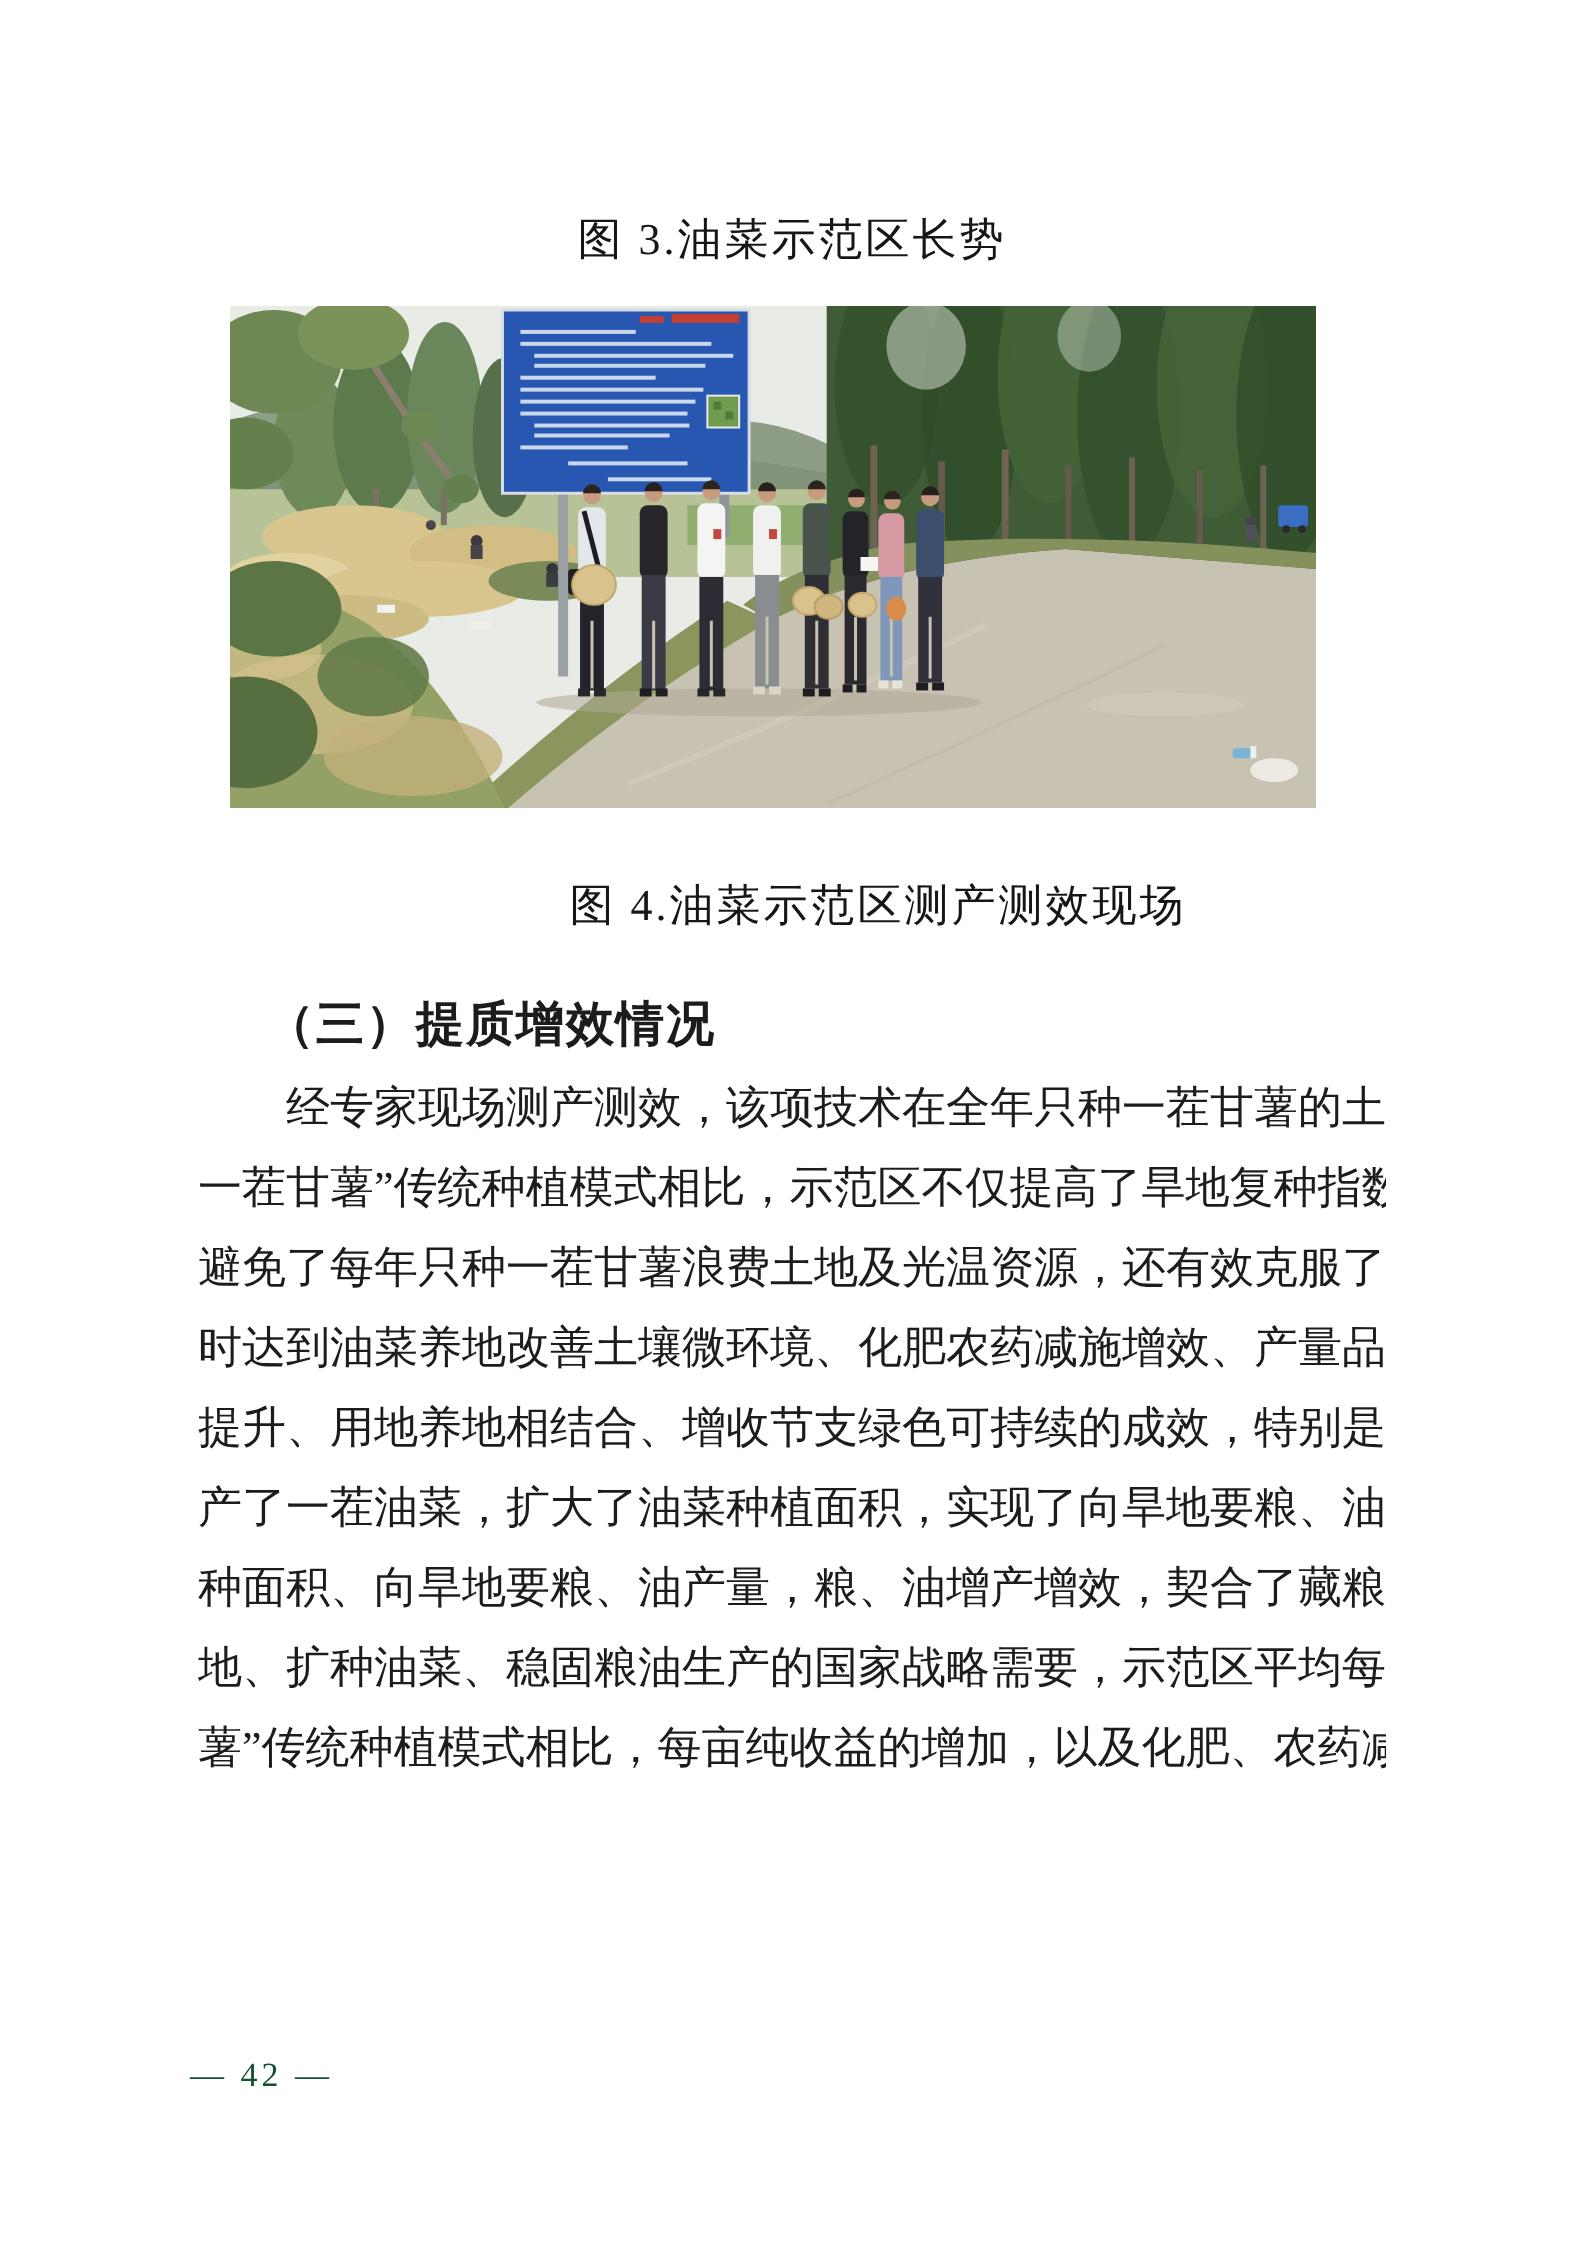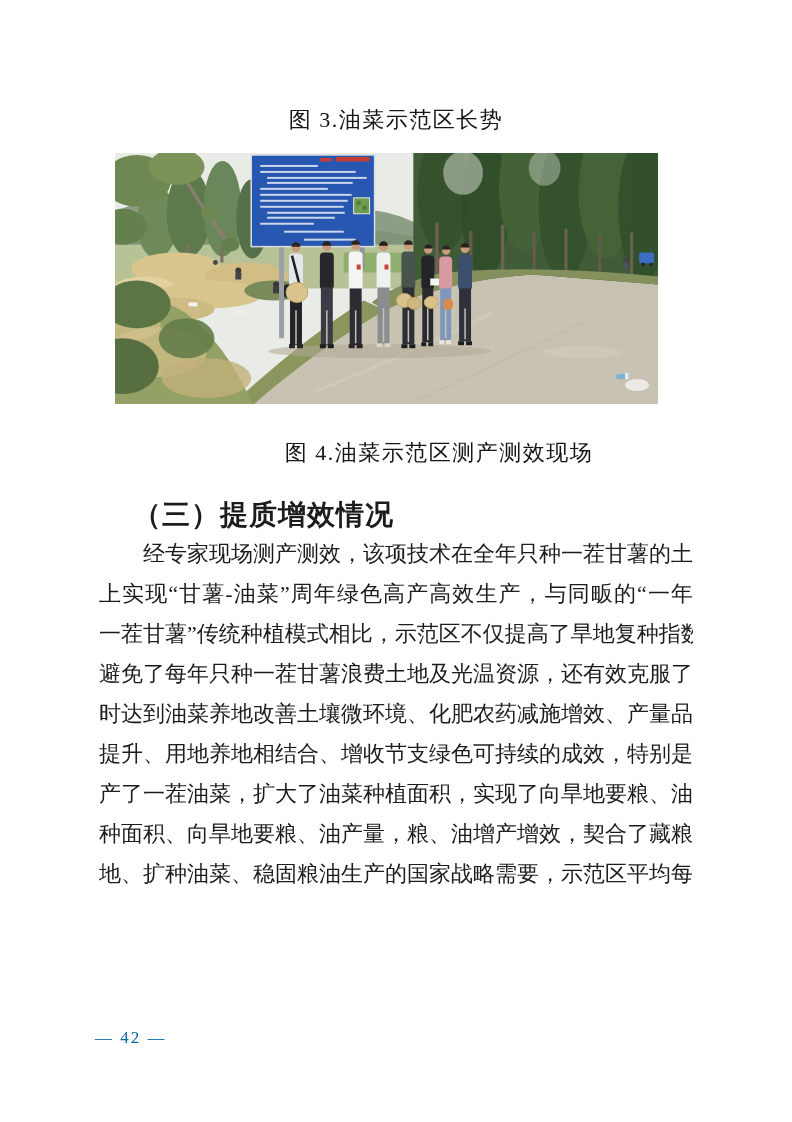--- a/index.html
+++ b/index.html
@@ -32,21 +32,21 @@
     height: 251px;
     overflow: hidden;
     background: #e9ece6;
   }
   .photo-frame svg { display:block; width:100%; height:100%; }
   .section-heading {
     position: absolute;
     left: 99px;
     top: 496px;
     width: 594px;
-    font-size: 28px;
+    font-size: 24px;
     font-weight: bold;
     letter-spacing: 1px;
     padding-left: 34px;
     box-sizing: border-box;
   }
   .body-text {
     position: absolute;
     left: 99px;
     top: 534px;
     width: 594px;
@@ -60,21 +60,21 @@
     white-space: nowrap;
     overflow: hidden;
   }
   .body-line:first-child { text-indent: 2em; }
   .page-number {
     position: absolute;
     left: 95px;
     top: 1028px;
     font-size: 17px;
     letter-spacing: 2px;
-    color: #0369a1;
+    color: #14532d;
   }
 </style>
 </head>
 <body>
 
 <div class="page">
 
   <div class="fig-caption fig3-caption">图 3.油菜示范区长势</div>
 
   <div class="photo-frame">
@@ -300,25 +300,25 @@
       </g>
     </svg>
   </div>
 
   <div class="fig-caption fig4-caption">图 4.油菜示范区测产测效现场</div>
 
   <div class="section-heading">（三）提质增效情况</div>
 
   <div class="body-text">
       <div class="body-line">经专家现场测产测效，该项技术在全年只种一茬甘薯的土地</div>
-      <div class="body-line">上实现“甘薯-油菜”周年绿色高产高效生产，与同畈的“一年</div>
       <div class="body-line">一茬甘薯”传统种植模式相比，示范区不仅提高了旱地复种指数、</div>
       <div class="body-line">避免了每年只种一茬甘薯浪费土地及光温资源，还有效克服了传</div>
       <div class="body-line">时达到油菜养地改善土壤微环境、化肥农药减施增效、产量品质</div>
       <div class="body-line">提升、用地养地相结合、增收节支绿色可持续的成效，特别是增</div>
       <div class="body-line">产了一茬油菜，扩大了油菜种植面积，实现了向旱地要粮、油播</div>
       <div class="body-line">种面积、向旱地要粮、油产量，粮、油增产增效，契合了藏粮于</div>
       <div class="body-line">地、扩种油菜、稳固粮油生产的国家战略需要，示范区平均每亩</div>
+      <div class="body-line">薯”传统种植模式相比，每亩纯收益的增加，以及化肥、农药减</div>
     </div>
 
   <div class="page-number">— 42 —</div>
 
 </div>
 
 </body></html>

